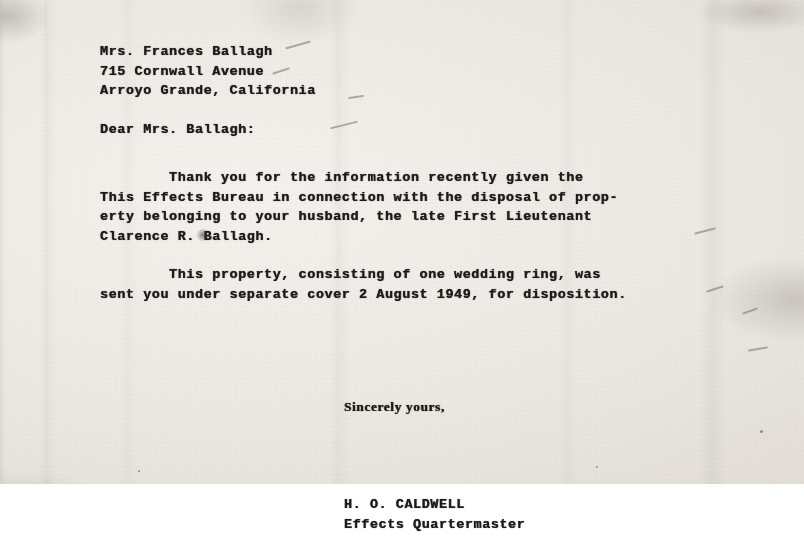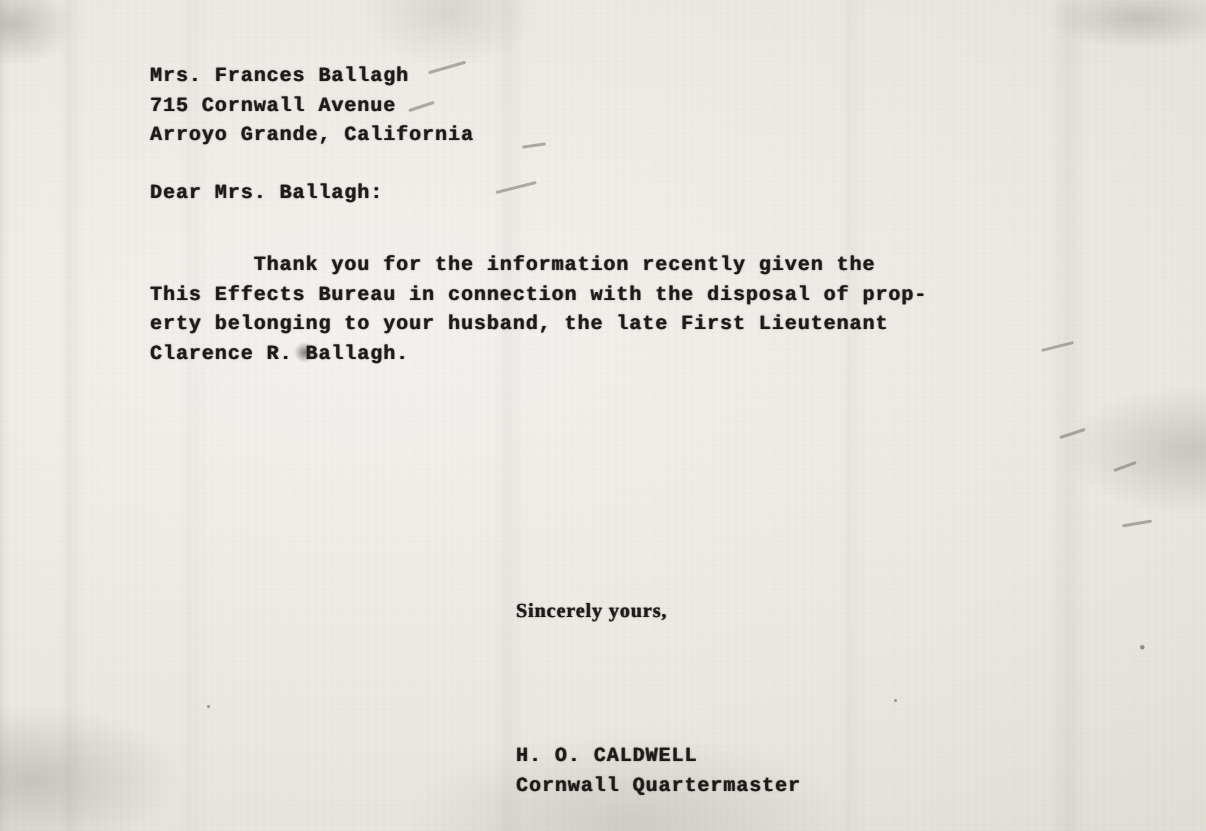--- a/index.html
+++ b/index.html
@@ -10,21 +10,21 @@
     width: 804px;
     height: 554px;
     overflow: hidden;
     background: #ffffff;
     font-family: "Liberation Mono", monospace;
   }
 
   #page {
     position: relative;
     width: 804px;
-    height: 554px;
+    height: 484px;
     background:
       
       linear-gradient(90deg,
         rgba(0,0,0,0.055) 0px, rgba(0,0,0,0.00) 6px,
         rgba(0,0,0,0.00) 40px, rgba(0,0,0,0.035) 46px,
         rgba(0,0,0,0.00) 56px, rgba(0,0,0,0.00) 120px,
         rgba(0,0,0,0.02) 126px, rgba(0,0,0,0.00) 140px,
         rgba(0,0,0,0.00) 330px, rgba(0,0,0,0.03) 338px,
         rgba(0,0,0,0.00) 350px, rgba(0,0,0,0.00) 560px,
         rgba(0,0,0,0.025) 566px, rgba(0,0,0,0.00) 578px,
@@ -128,26 +128,28 @@
 715 Cornwall Avenue
 Arroyo Grande, California</div>
 
   <div class="typed" id="salutation">Dear Mrs. Ballagh:</div>
 
   <div class="typed" id="para1">        Thank you for the information recently given the
 This Effects Bureau in connection with the disposal of prop-
 erty belonging to your husband, the late First Lieutenant
 Clarence R. Ballagh.</div>
 
+  <div class="typed" id="para2">        This property, consisting of one wedding ring, was
+sent you under separate cover 2 August 1949, for disposition.</div>
 
 
   <div class="typed" id="closing">Sincerely yours,</div>
 
   <div class="typed" id="signature">H. O. CALDWELL
-Cornwall Quartermaster</div>
+Effects Quartermaster</div>
 
   <div class="mark m1"></div>
   <div class="mark m2"></div>
   <div class="mark m3"></div>
   <div class="mark m4"></div>
   <div class="mark m5"></div>
   <div class="mark m6"></div>
   <div class="mark m7"></div>
   <div class="mark m8"></div>
   <div class="smudge"></div>

